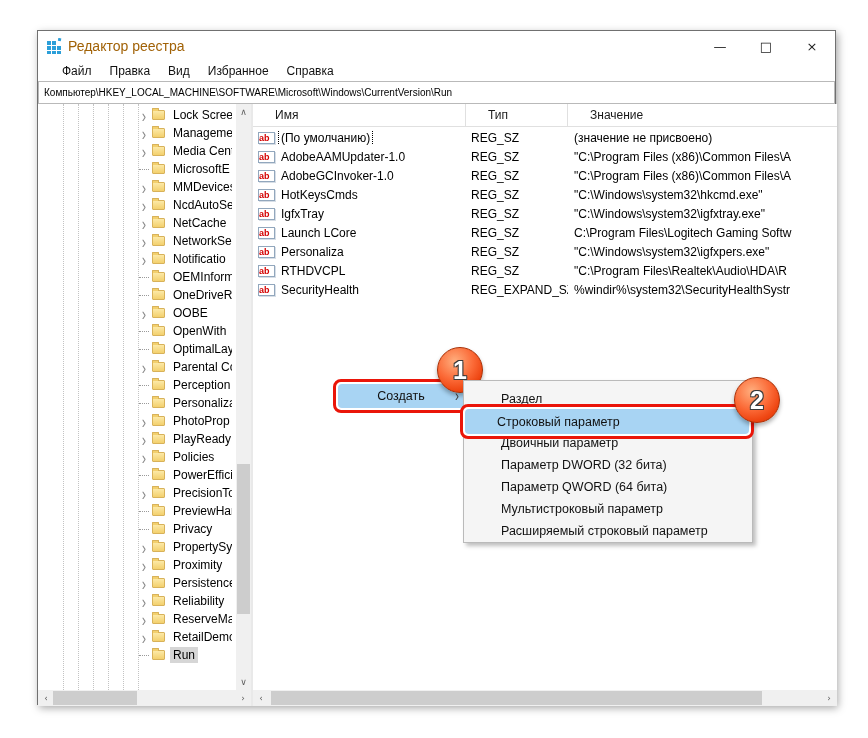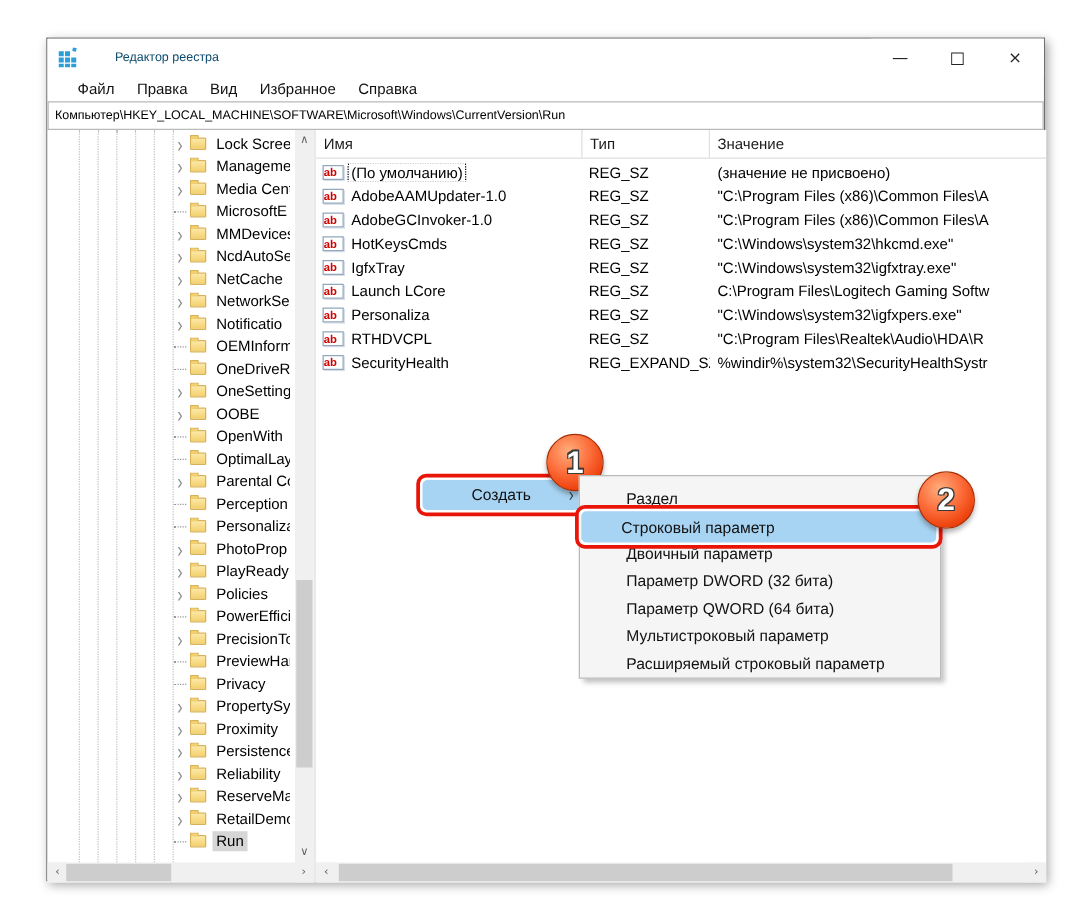--- a/index.html
+++ b/index.html
@@ -6,21 +6,21 @@
   html,body { background:#fff; }
   body { font-family:"Liberation Sans","DejaVu Sans",sans-serif; color:#000; }
   .page { position:relative; width:868px; height:738px; background:#fff; overflow:hidden; }
 
   
   .window { position:absolute; left:37px; top:30px; width:799px; height:675px;
             background:#fff; border:1px solid #707070; box-shadow:2px 3px 8px rgba(0,0,0,.35); }
   .titlebar { position:absolute; left:0; top:0; width:100%; height:30px; background:#fff;
               display:flex; align-items:center; }
   .app-icon { width:16px; height:16px; margin:0 6px 0 8px; flex:0 0 auto; }
-  .title-text { font-size:10px; color:#0c4a6e;margin-left:24px; }
+  .title-text { font-size:14px; color:#a16207; }
   .win-controls { position:absolute; right:0; top:0; height:30px; display:flex; }
   .win-btn { width:46px; height:30px; border:none; background:#fff; font-size:13px; color:#222;
              display:flex; align-items:center; justify-content:center; font-family:"DejaVu Sans",sans-serif; cursor:default; }
 
   .menubar { position:absolute; left:0; top:30px; width:100%; height:20px; background:#fff;
              display:flex; align-items:center; padding-left:15px; }
   .menu-item { border:none; background:#fff; font-size:12px; padding:2px 9px; color:#111; cursor:default;
                font-family:"Liberation Sans",sans-serif; }
 
   .addressbar { position:absolute; left:0; top:50px; width:100%; height:23px; background:#fff;
@@ -44,21 +44,21 @@
   .folder { width:13px; height:10px; background:linear-gradient(#fce9a7,#f3d06d); border:1px solid #d8b25a;
             border-radius:1px; position:relative; flex:0 0 auto; margin-left:1px; }
   .folder::before { content:""; position:absolute; left:-1px; top:-3px; width:5px; height:2px;
                     background:#f3d06d; border:1px solid #d8b25a; border-bottom:none; border-radius:1px 1px 0 0; }
   .trow .lbl { font-size:12px; margin-left:5px; padding:1px 3px; overflow:hidden; max-width:62px; }
   .trow.selected .lbl { background:#d6d6d6; }
 
   
   .list-header { position:absolute; left:0; top:0; width:100%; height:23px; border-bottom:1px solid #e0e0e0;
                  display:flex; font-size:12px; color:#1a1a1a; background:#fff; }
-  .hcol { display:flex; align-items:center; padding-left:6px; border-right:1px solid #e0e0e0; height:100%;text-align:right; }
+  .hcol { display:flex; align-items:center; padding-left:22px; border-right:1px solid #e0e0e0; height:100%;text-align:right; }
   .hcol.c1 { width:213px; } .hcol.c2 { width:102px; } .hcol.c3 { flex:1; border-right:none; }
   .list-rows { position:absolute; left:0; top:24px; width:100%; }
   .lrow { display:flex; align-items:center; height:19px; font-size:12px; white-space:nowrap; }
   .c-name { width:213px; display:flex; align-items:center; padding-left:5px; overflow:hidden; }
   .ab-icon { width:17px; height:12px; flex:0 0 auto; border:1px solid #92a7bd; background:#fff; color:#d40000;
              font-size:9px; font-weight:bold; line-height:10px; margin-right:4px;
              box-shadow:1px 1px 0 #d7dee6; }
   .nm { padding:0 2px; overflow:hidden; }
   .lrow.focused .nm { outline:1px dotted #000; }
   .c-type { width:102px; padding-left:5px; overflow:hidden; }
@@ -215,25 +215,20 @@
               <span class="lbl">OEMInform</span>
             </div>
             <div class="trow leaf">
               <span class="arrow"></span>
               <span class="folder"></span>
               <span class="lbl">OneDriveRa</span>
             </div>
             <div class="trow">
               <span class="arrow"></span>
               <span class="folder"></span>
-              <span class="lbl">OneSetting</span>
-            </div>
-            <div class="trow">
-              <span class="arrow"></span>
-              <span class="folder"></span>
               <span class="lbl">OOBE</span>
             </div>
             <div class="trow leaf">
               <span class="arrow"></span>
               <span class="folder"></span>
               <span class="lbl">OpenWith</span>
             </div>
             <div class="trow leaf">
               <span class="arrow"></span>
               <span class="folder"></span>

